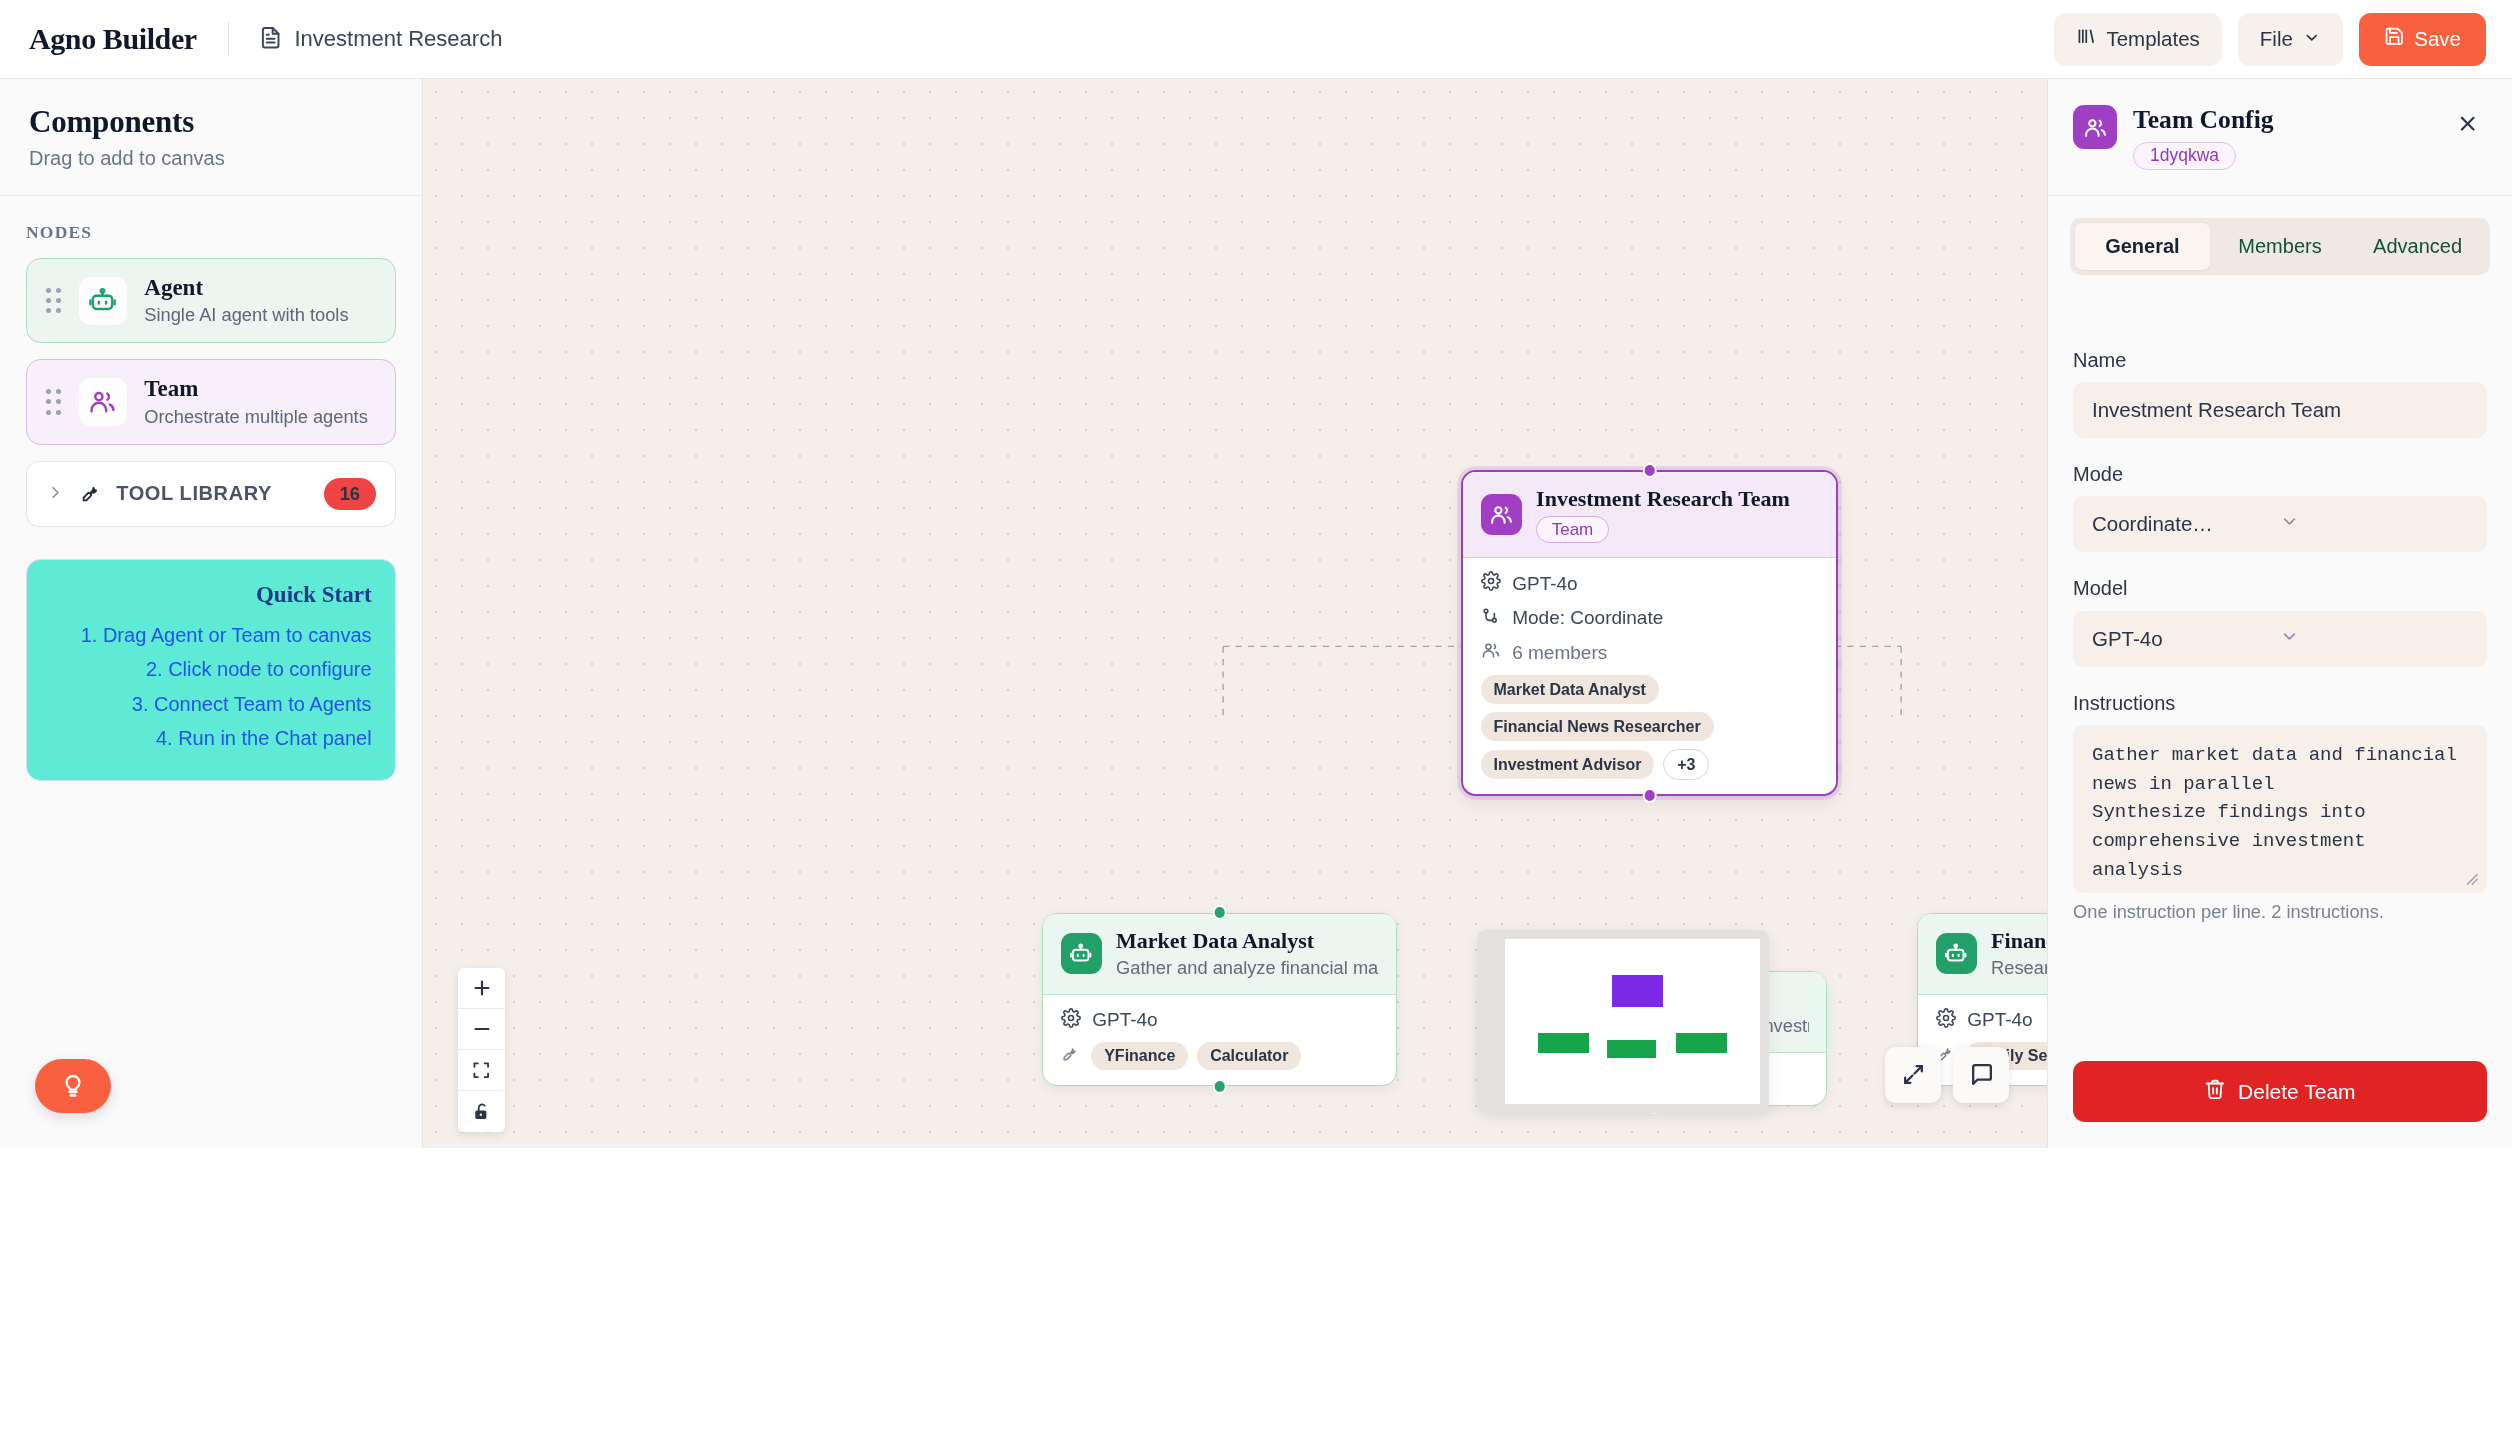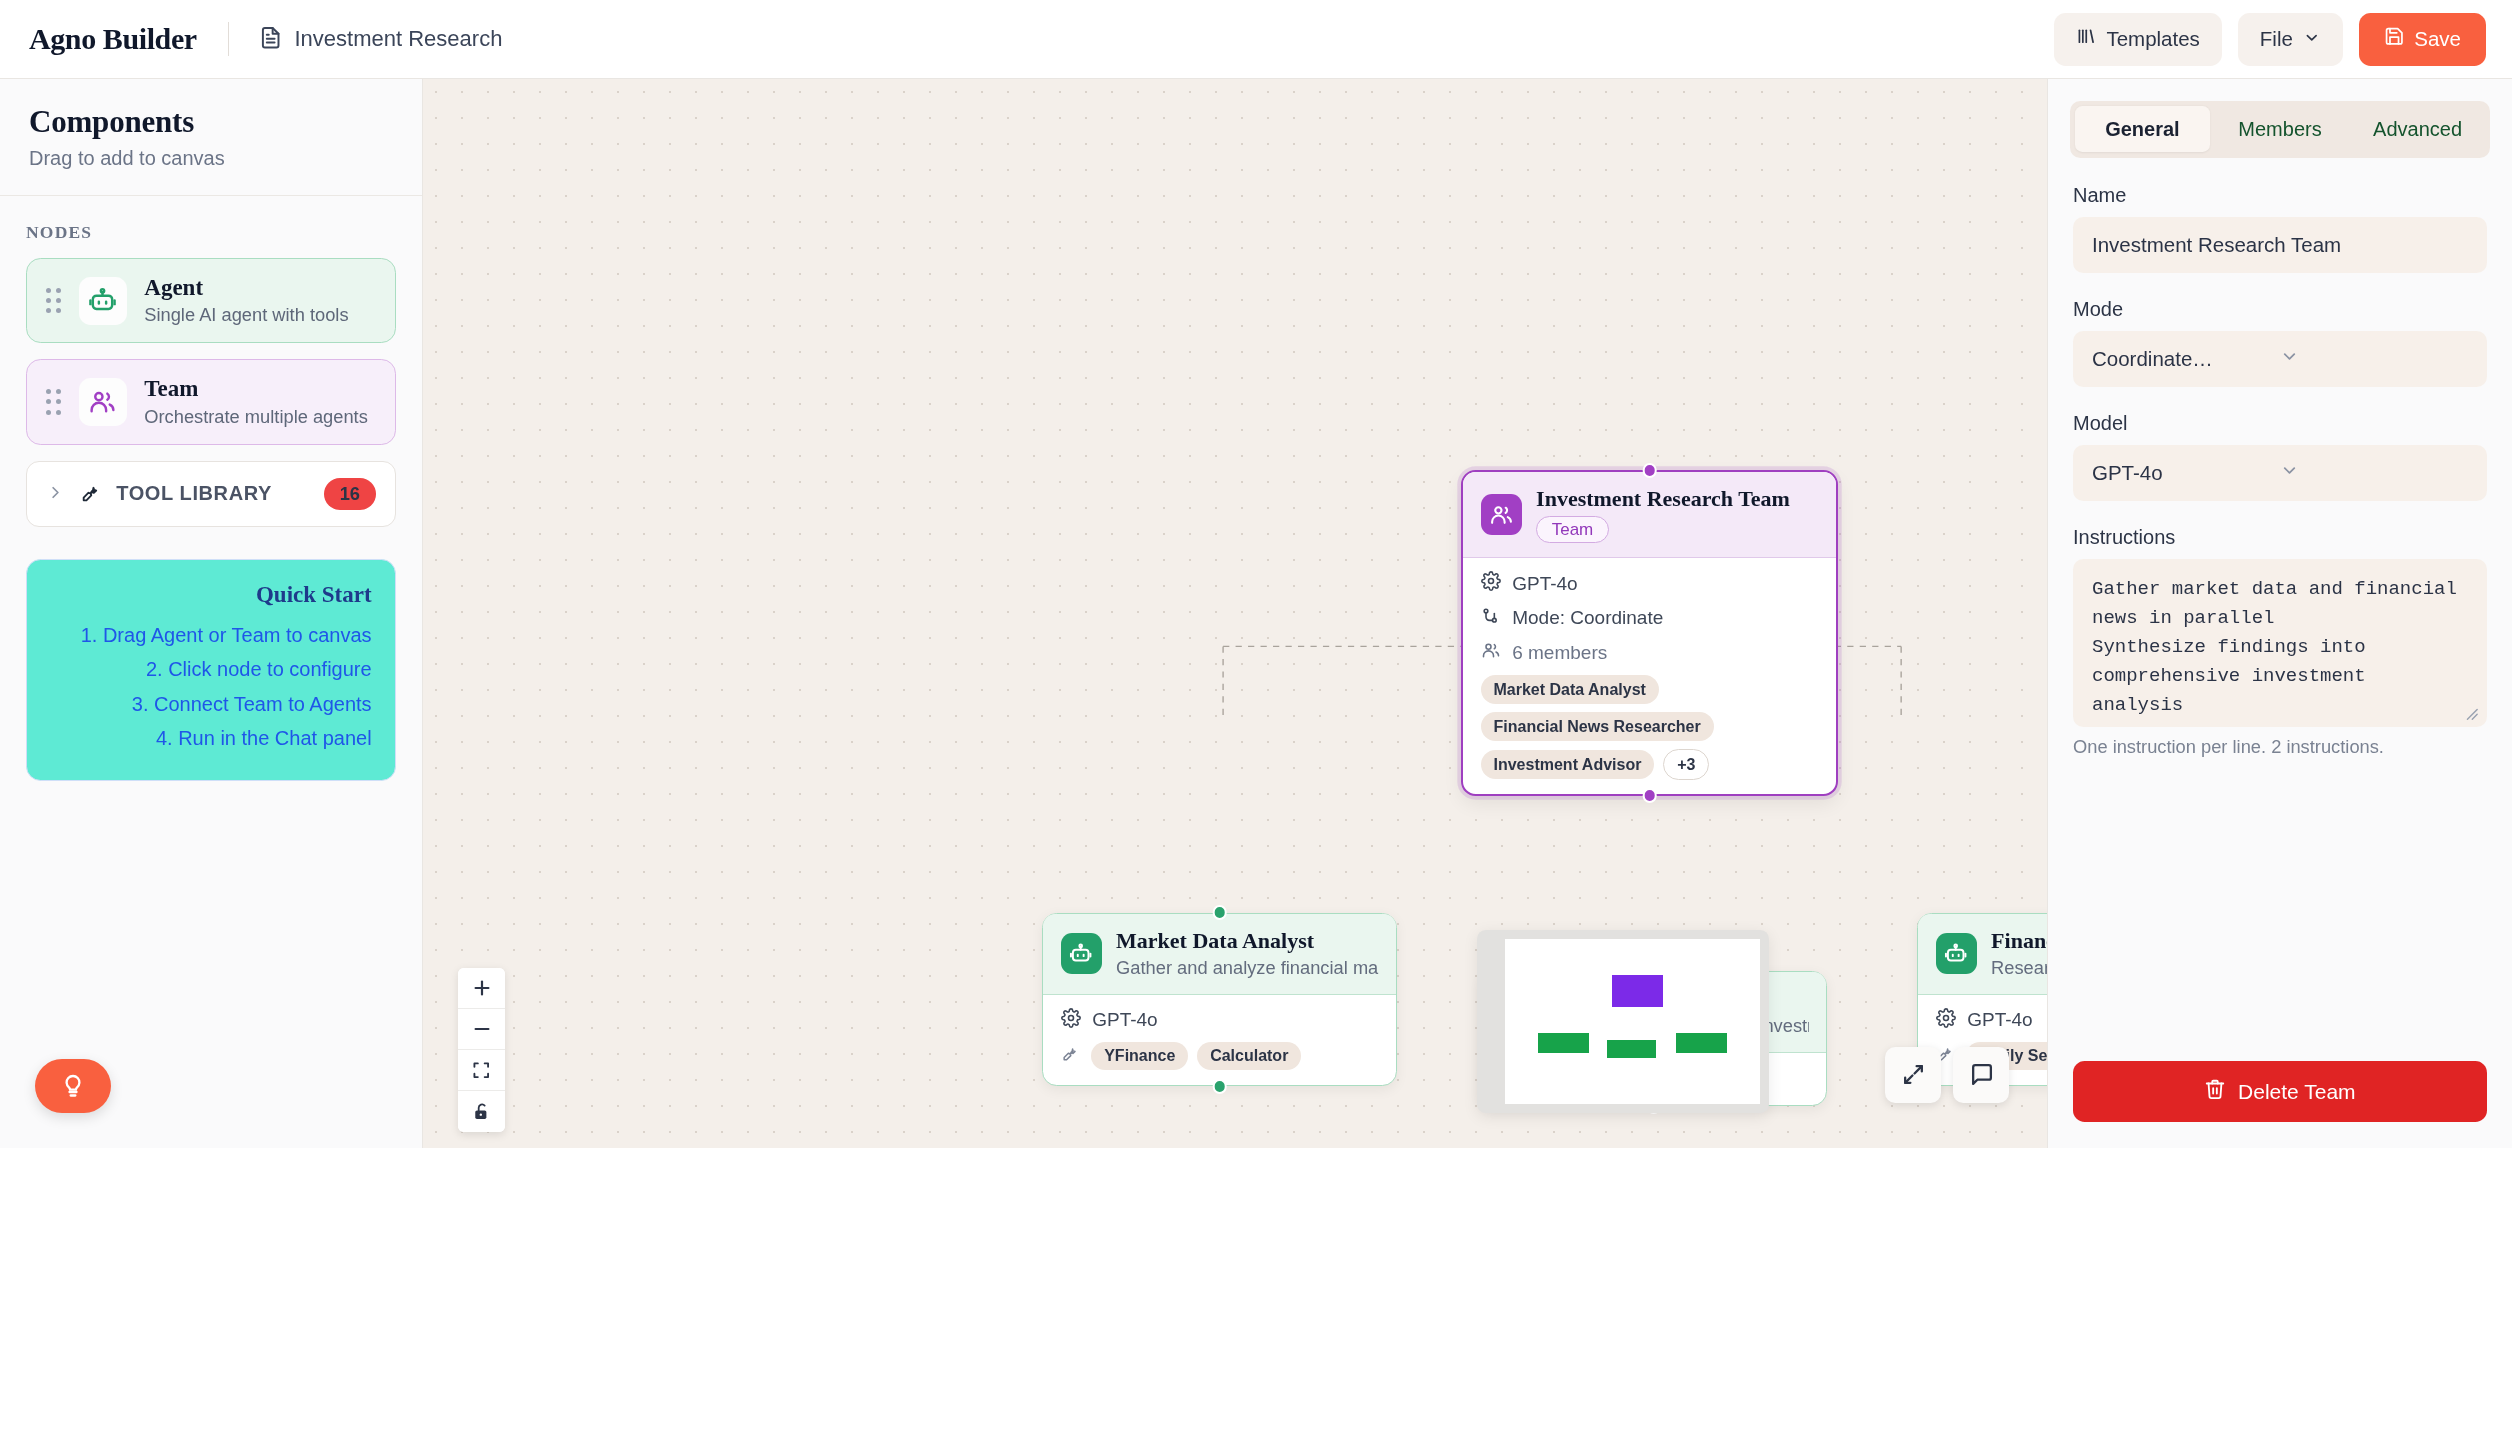--- a/index.html
+++ b/index.html
@@ -215,21 +215,21 @@
     margin: 22px 22px 0; background: #f0e8e2; border-radius: 10.2px;
     display: flex; padding: 5.1px; gap: 2.9px;
   }
   .tab {
     flex: 1; text-align: center; padding: 11.7px 0; border-radius: 7.3px;
     font-size: 20px; color: #14532d; cursor: pointer; border: none; background: none;
     font-family: "Liberation Sans", sans-serif;
   }
   .tab.active { background: #faf5f1; color: #1b2232; font-weight: 600; box-shadow: 0 0.7px 2.2px rgba(0,0,0,.06); }
 
-  .pn-body { flex: 1; padding: 26px 25px 0; overflow: hidden; }
+  .pn-body { flex: 1; padding: 26px 25px 0; overflow: hidden; margin-top: 48px; }
   .field { margin-bottom: 25px; }
   .field-label { font-size: 20px; color: #2c3446; margin-bottom: 10.2px; display: block; }
   .input, .select, .textarea {
     width: 100%; background: #f7f0ea; border: none; border-radius: 10.2px;
     font-family: "Liberation Sans", sans-serif;
     font-size: 20.5px; color: #2b3346; padding: 16px 19px;
   }
   .select { display: flex; align-items: center; cursor: pointer; }
   .select span { flex: 1; }
   .textarea {
@@ -639,20 +639,42 @@
           <button class="mm-btn">
             <svg width="25" height="25" viewBox="0 0 24 24" fill="none" stroke="#2c3446" stroke-width="2.2" stroke-linecap="round" stroke-linejoin="round">
               <path d="M21 15a2 2 0 0 1-2 2H8l-4 4V5a2 2 0 0 1 2-2h13a2 2 0 0 1 2 2z"></path>
             </svg>
           </button>
         </div>
       </div>
     </div>
 
     <div class="panel">
+      <div class="pn-head">
+        <span class="pn-ico">
+          <svg width="25" height="25" viewBox="0 0 24 24" fill="none" stroke="#fff" stroke-width="2" stroke-linecap="round" stroke-linejoin="round">
+            <circle cx="9" cy="8" r="3"></circle>
+              <path d="M3 20v-1a6 6 0 0 1 12 0v1"></path>
+              <path d="M16 5.5a3 3 0 0 1 0 5"></path>
+              <path d="M18 14.5a5 5 0 0 1 3 4.5"></path>
+          </svg>
+        </span>
+        <span>
+          <span class="pn-title" style="display:block">Team Config</span>
+          <span class="pn-id">1dyqkwa</span>
+        </span>
+        <button class="pn-close">
+          <span>
+            <svg width="23.4" height="23.4" viewBox="0 0 24 24" stroke="#2c3446" stroke-width="2.2" stroke-linecap="round">
+                <line x1="6" y1="6" x2="18" y2="18"></line>
+                <line x1="18" y1="6" x2="6" y2="18"></line>
+              </svg>
+          </span>
+        </button>
+      </div>
 
       <div class="tabs">
         <button class="tab active">General</button>
         <button class="tab">Members</button>
         <button class="tab">Advanced</button>
       </div>
 
       <div class="pn-body">
         <div class="field">
           <span class="field-label">Name</span>

